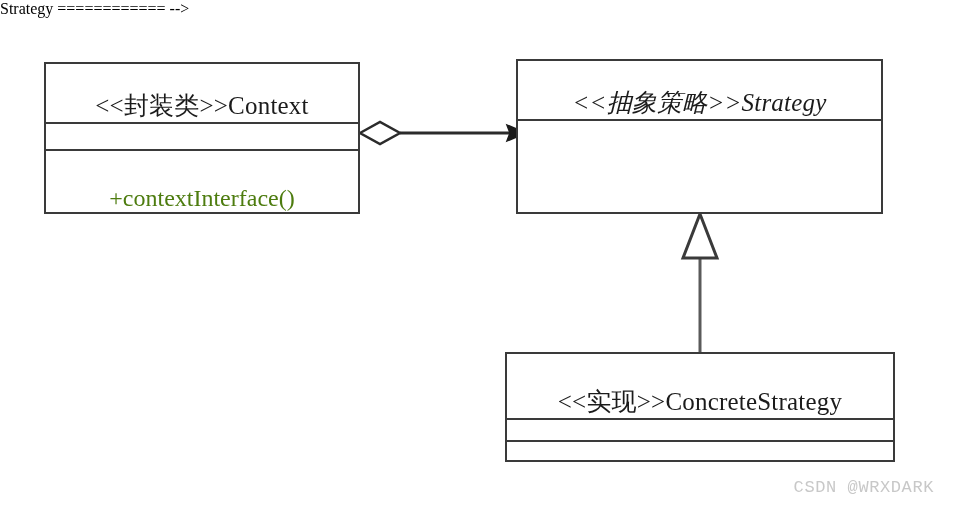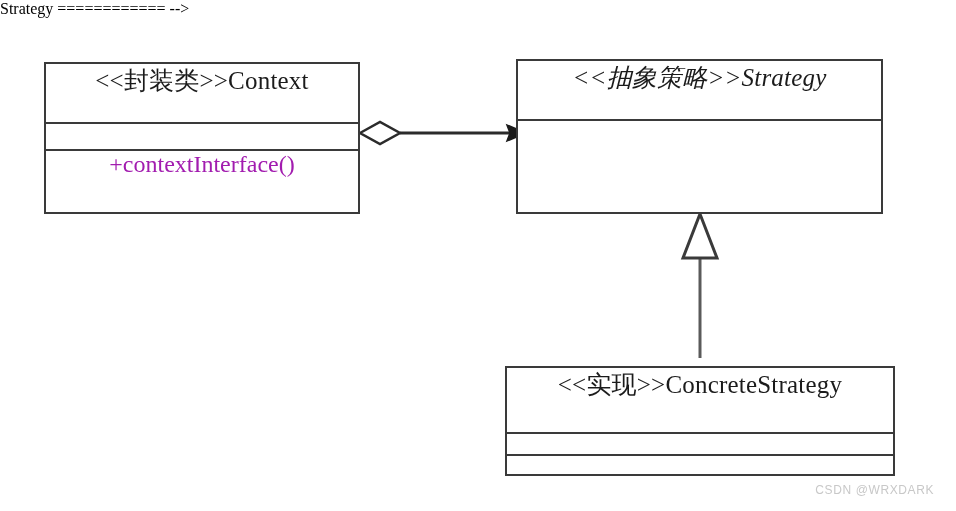--- a/index.html
+++ b/index.html
@@ -22,69 +22,69 @@
     box-sizing: border-box;
     background: #ffffff;
     border: 2px solid #3a3a3a;
     display: flex;
     flex-direction: column;
     z-index: 3;
   }
   .uml-compartment {
     box-sizing: border-box;
     display: flex;
-    align-items: flex-start;
+    align-items: flex-end;
     justify-content: center;
     background: #ffffff;
     overflow: hidden;
   }
   .uml-compartment + .uml-compartment {
     border-top: 2px solid #3a3a3a;
   }
   .cmp-name {
     font-size: 25px;
     color: #1b1b1b;
     letter-spacing: 0.2px;
     white-space: nowrap;
   }
   .cmp-ops {
     font-size: 24px;
-    color: #a21caf;
+    color: #4d7c0f;
     white-space: nowrap;
   }
 
   
   #box-context       { left: 44px;  top: 62px;  width: 316px; height: 152px; }
   #box-context .c-head { height: 58px; }
   #box-context .c-attr { height: 27px; }
   #box-context .c-ops  { flex: 1 1 auto; }
 
   #box-strategy      { left: 516px; top: 59px;  width: 367px; height: 155px; font-style: italic; }
   #box-strategy .c-head { height: 58px; }
   #box-strategy .c-attr { height: 27px; }
   #box-strategy .c-ops  { flex: 1 1 auto; }
 
-  #box-concrete      { left: 505px; top: 366px; width: 390px; height: 110px; }
+  #box-concrete      { left: 505px; top: 352px; width: 390px; height: 110px; }
   #box-concrete .c-head { height: 64px; }
   #box-concrete .c-attr { height: 22px; }
   #box-concrete .c-ops  { flex: 1 1 auto; }
 
   
   .connector { position: absolute; z-index: 2; }
 
   #aggregation-connector { left: 352px; top: 108px; width: 176px; height: 50px; }
   #generalization-connector { left: 660px; top: 208px; width: 80px; height: 150px; }
 
   
   #watermark {
     position: absolute;
     right: 22px;
     bottom: 14px;
-    font-family: Liberation Sans, sans-serif;
-    font-size: 12px;
+    font-family: Liberation Mono, monospace;
+    font-size: 17px;
     color: #c8c8c8;
     letter-spacing: 0.6px;
     white-space: nowrap;
     z-index: 4;
   }
 </style>
 </head>
 <body>
 
 <div id="canvas">

